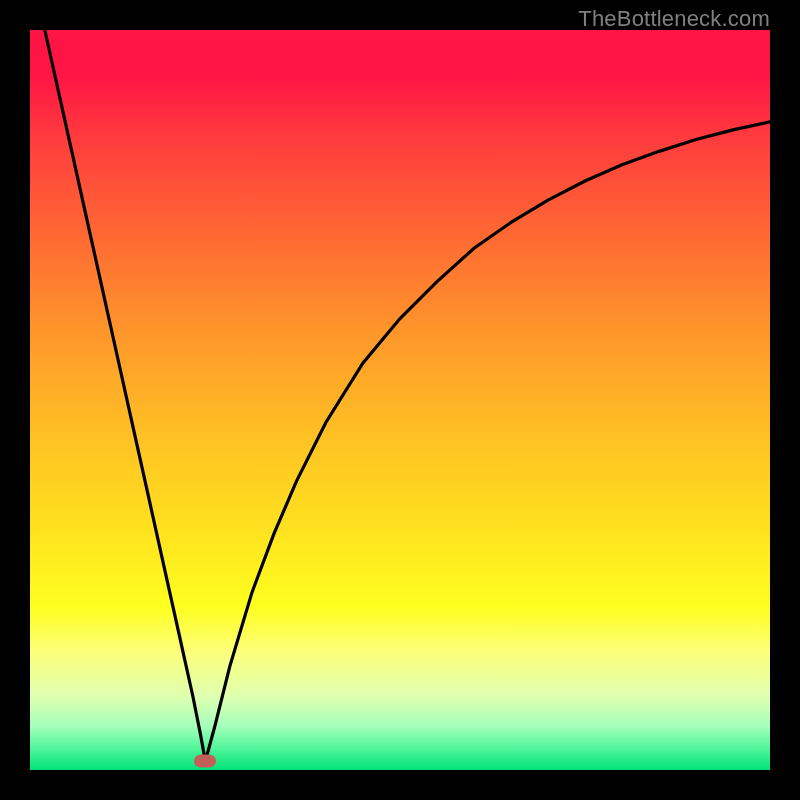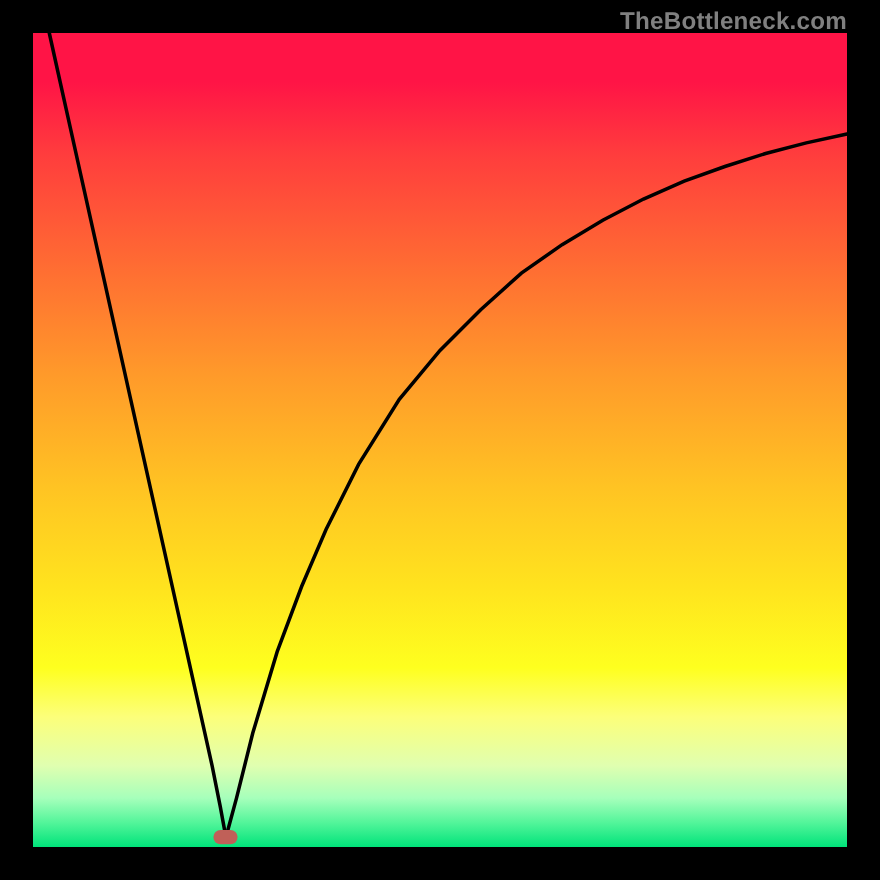--- a/index.html
+++ b/index.html
@@ -38,21 +38,21 @@
       #53f59a 97%,
       #00e37a 100%
     );
   }
   .attribution {
     position: absolute;
     top: 6px;
     right: 30px;
     color: #808080;
     font-size: 22px;
-    font-weight: 700;
+    font-weight: 400;
     letter-spacing: 0.2px;
     user-select: none;
   }
   svg.curve {
     position: absolute;
     left: 30px;
     top: 30px;
     width: 740px;
     height: 740px;
     overflow: visible;

